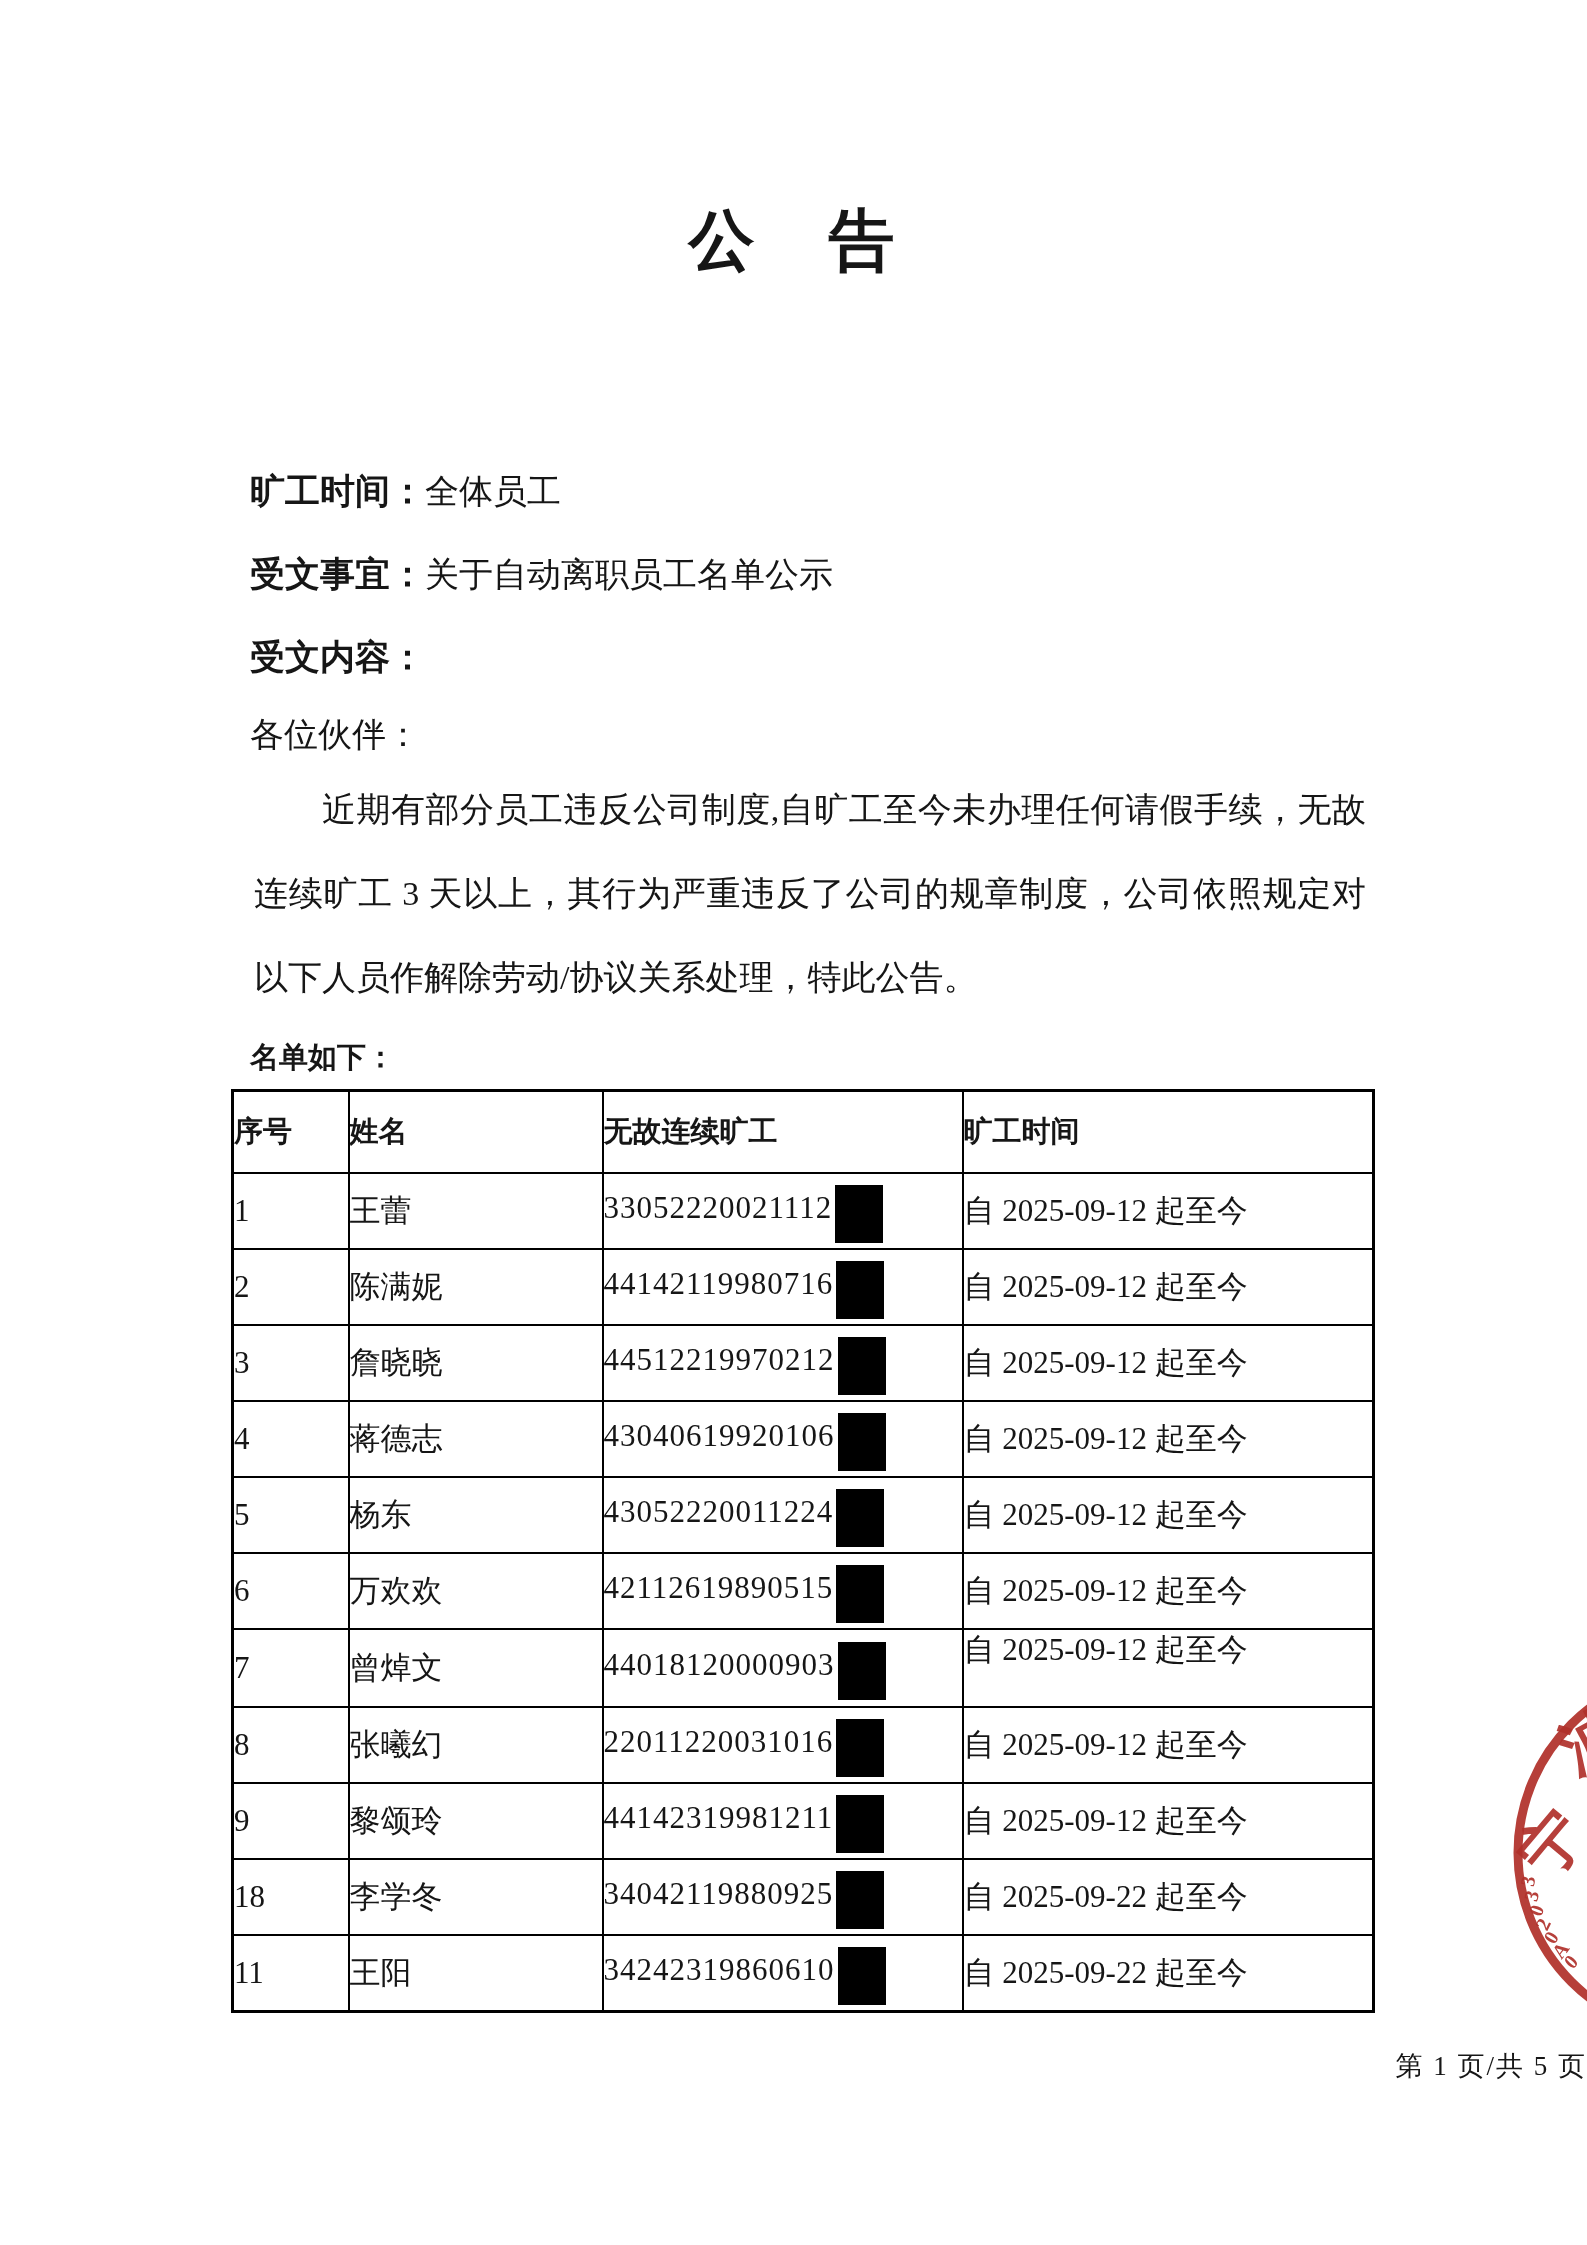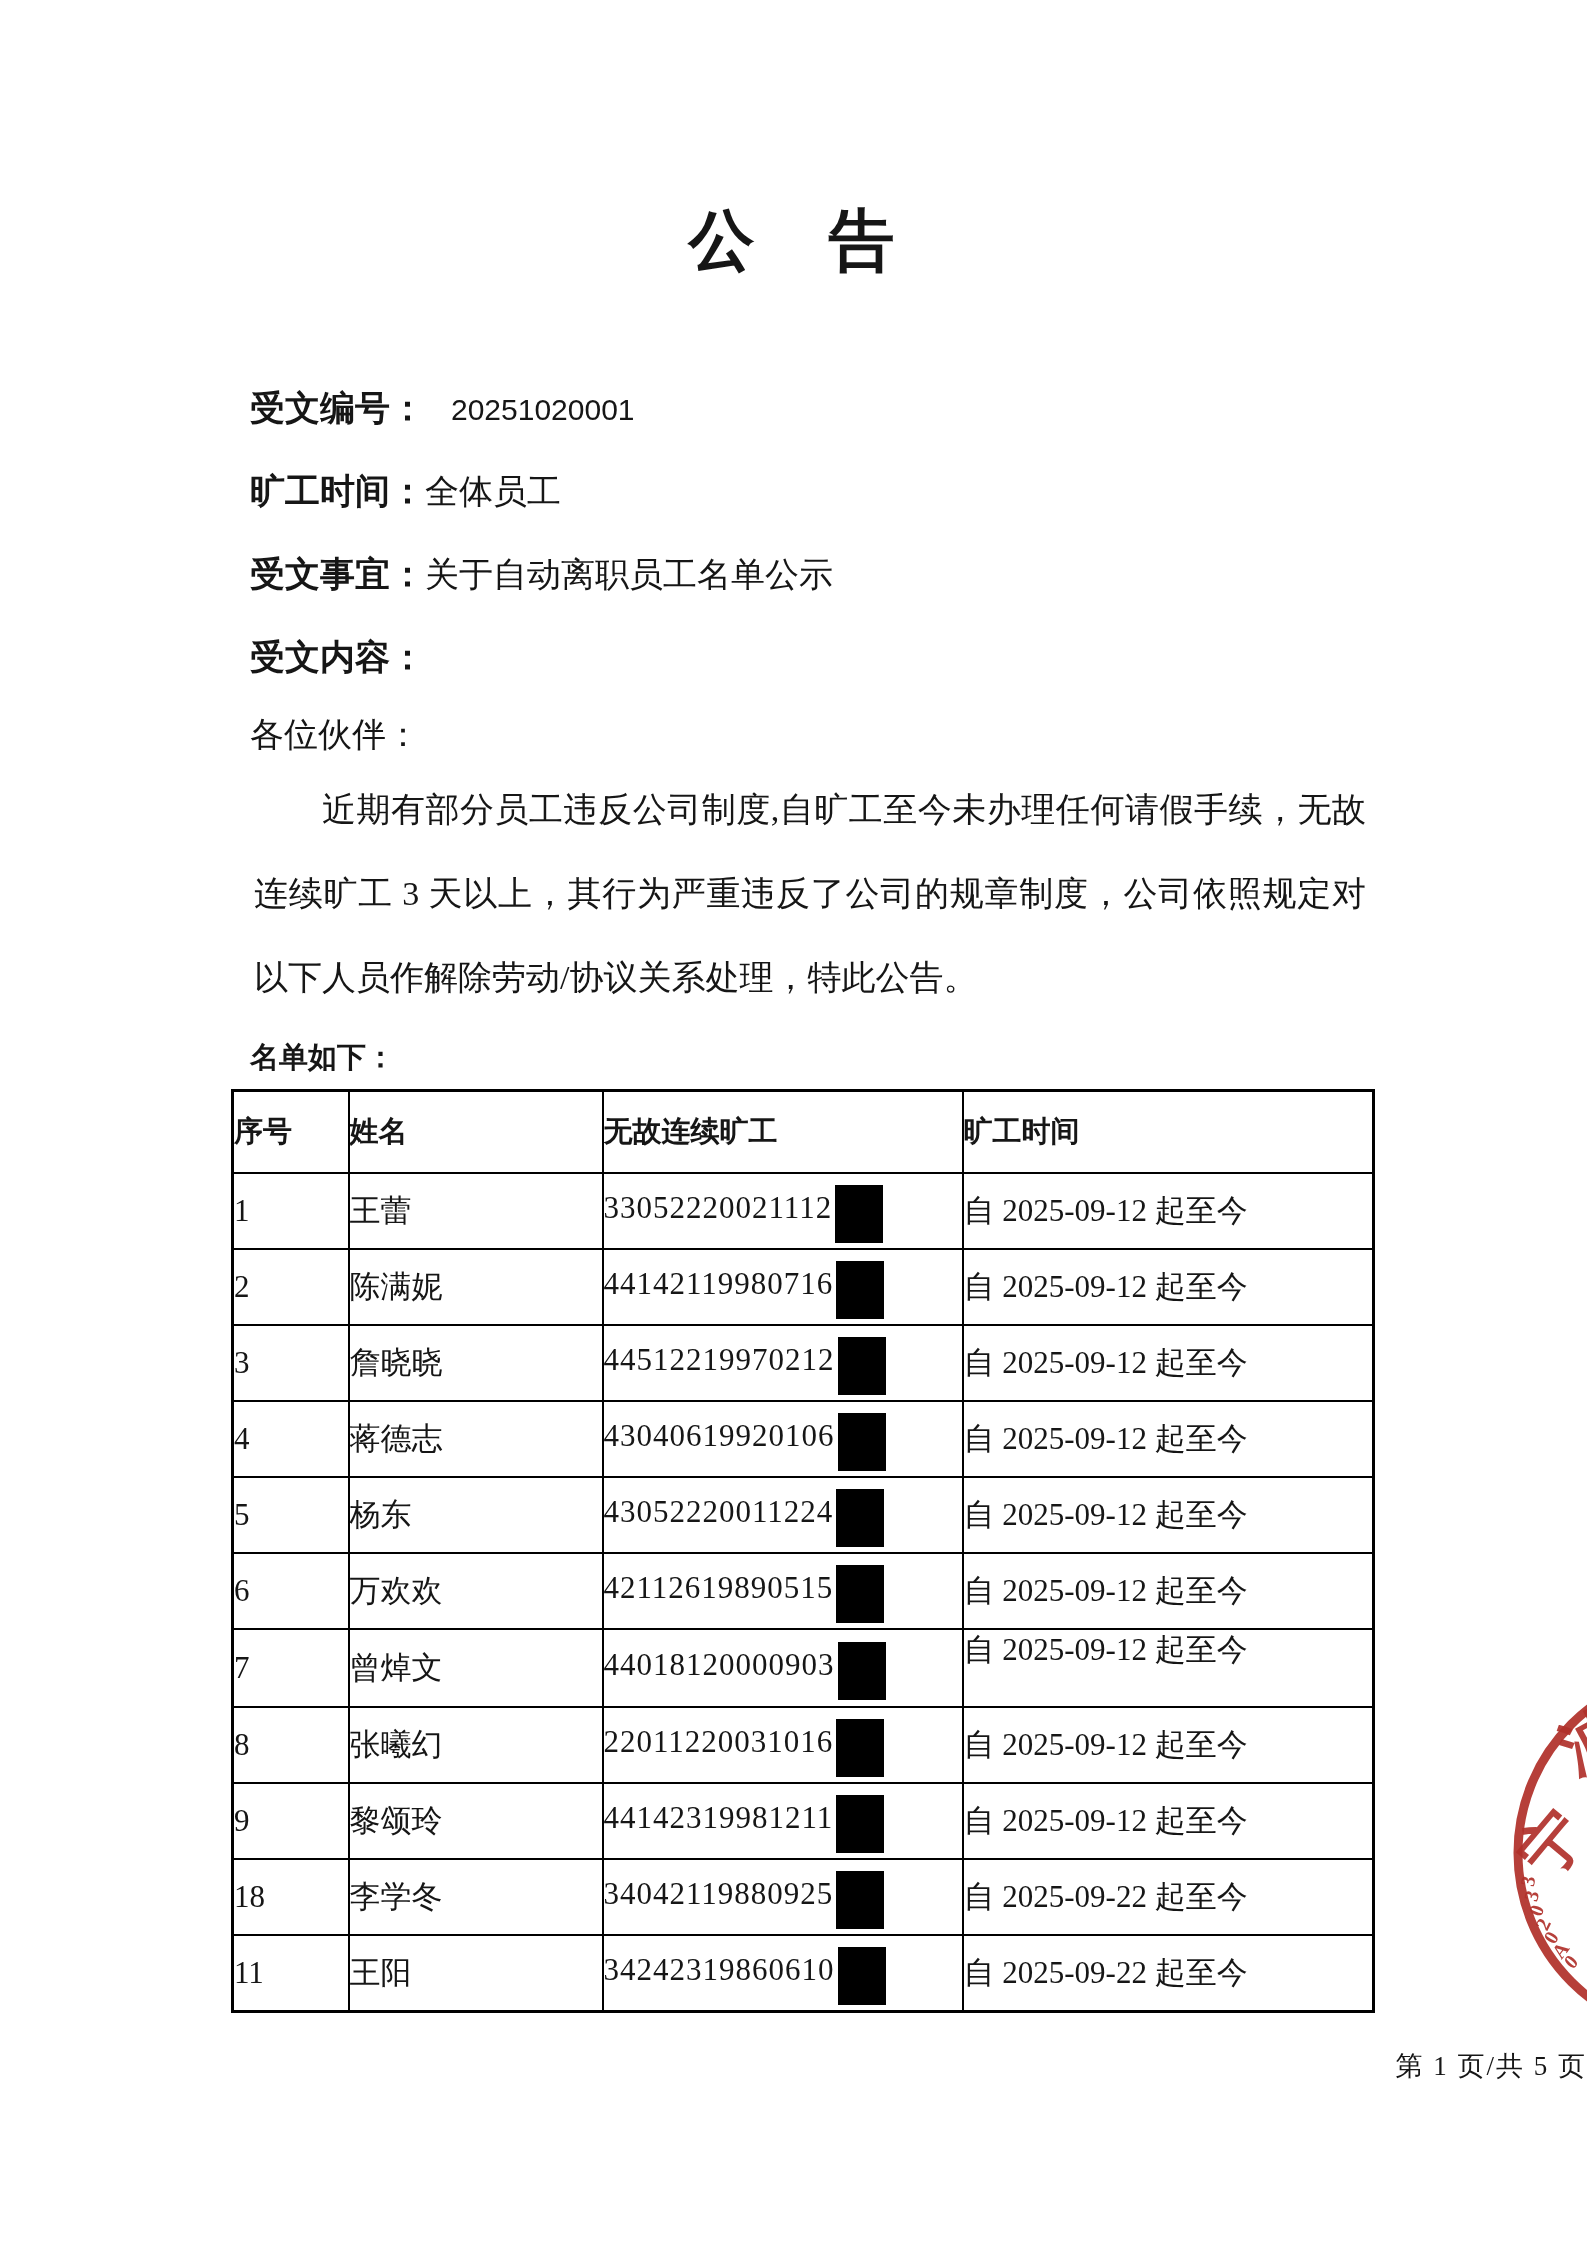--- a/index.html
+++ b/index.html
@@ -51,23 +51,20 @@
   .stamp{position:absolute;left:1495px;top:1650px;width:382px;height:412px;}
   .seal-txt{font-family:"Liberation Serif","DejaVu Serif",serif;font-weight:bold;}
 </style>
 </head>
 <body>
 
 <div class="page">
 
   <div class="title">公　告</div>
 
-  <div class="field f1">
-    <span class="lab">受文编号：</span><span class="val val-num">20251020001</span>
-  </div>
   <div class="field f2">
     <span class="lab">旷工时间：</span><span class="val">全体员工</span>
   </div>
   <div class="field f3">
     <span class="lab">受文事宜：</span><span class="val">关于自动离职员工名单公示</span>
   </div>
   <div class="field f4">
     <span class="lab">受文内容：</span><span class="val"></span>
   </div>
 

